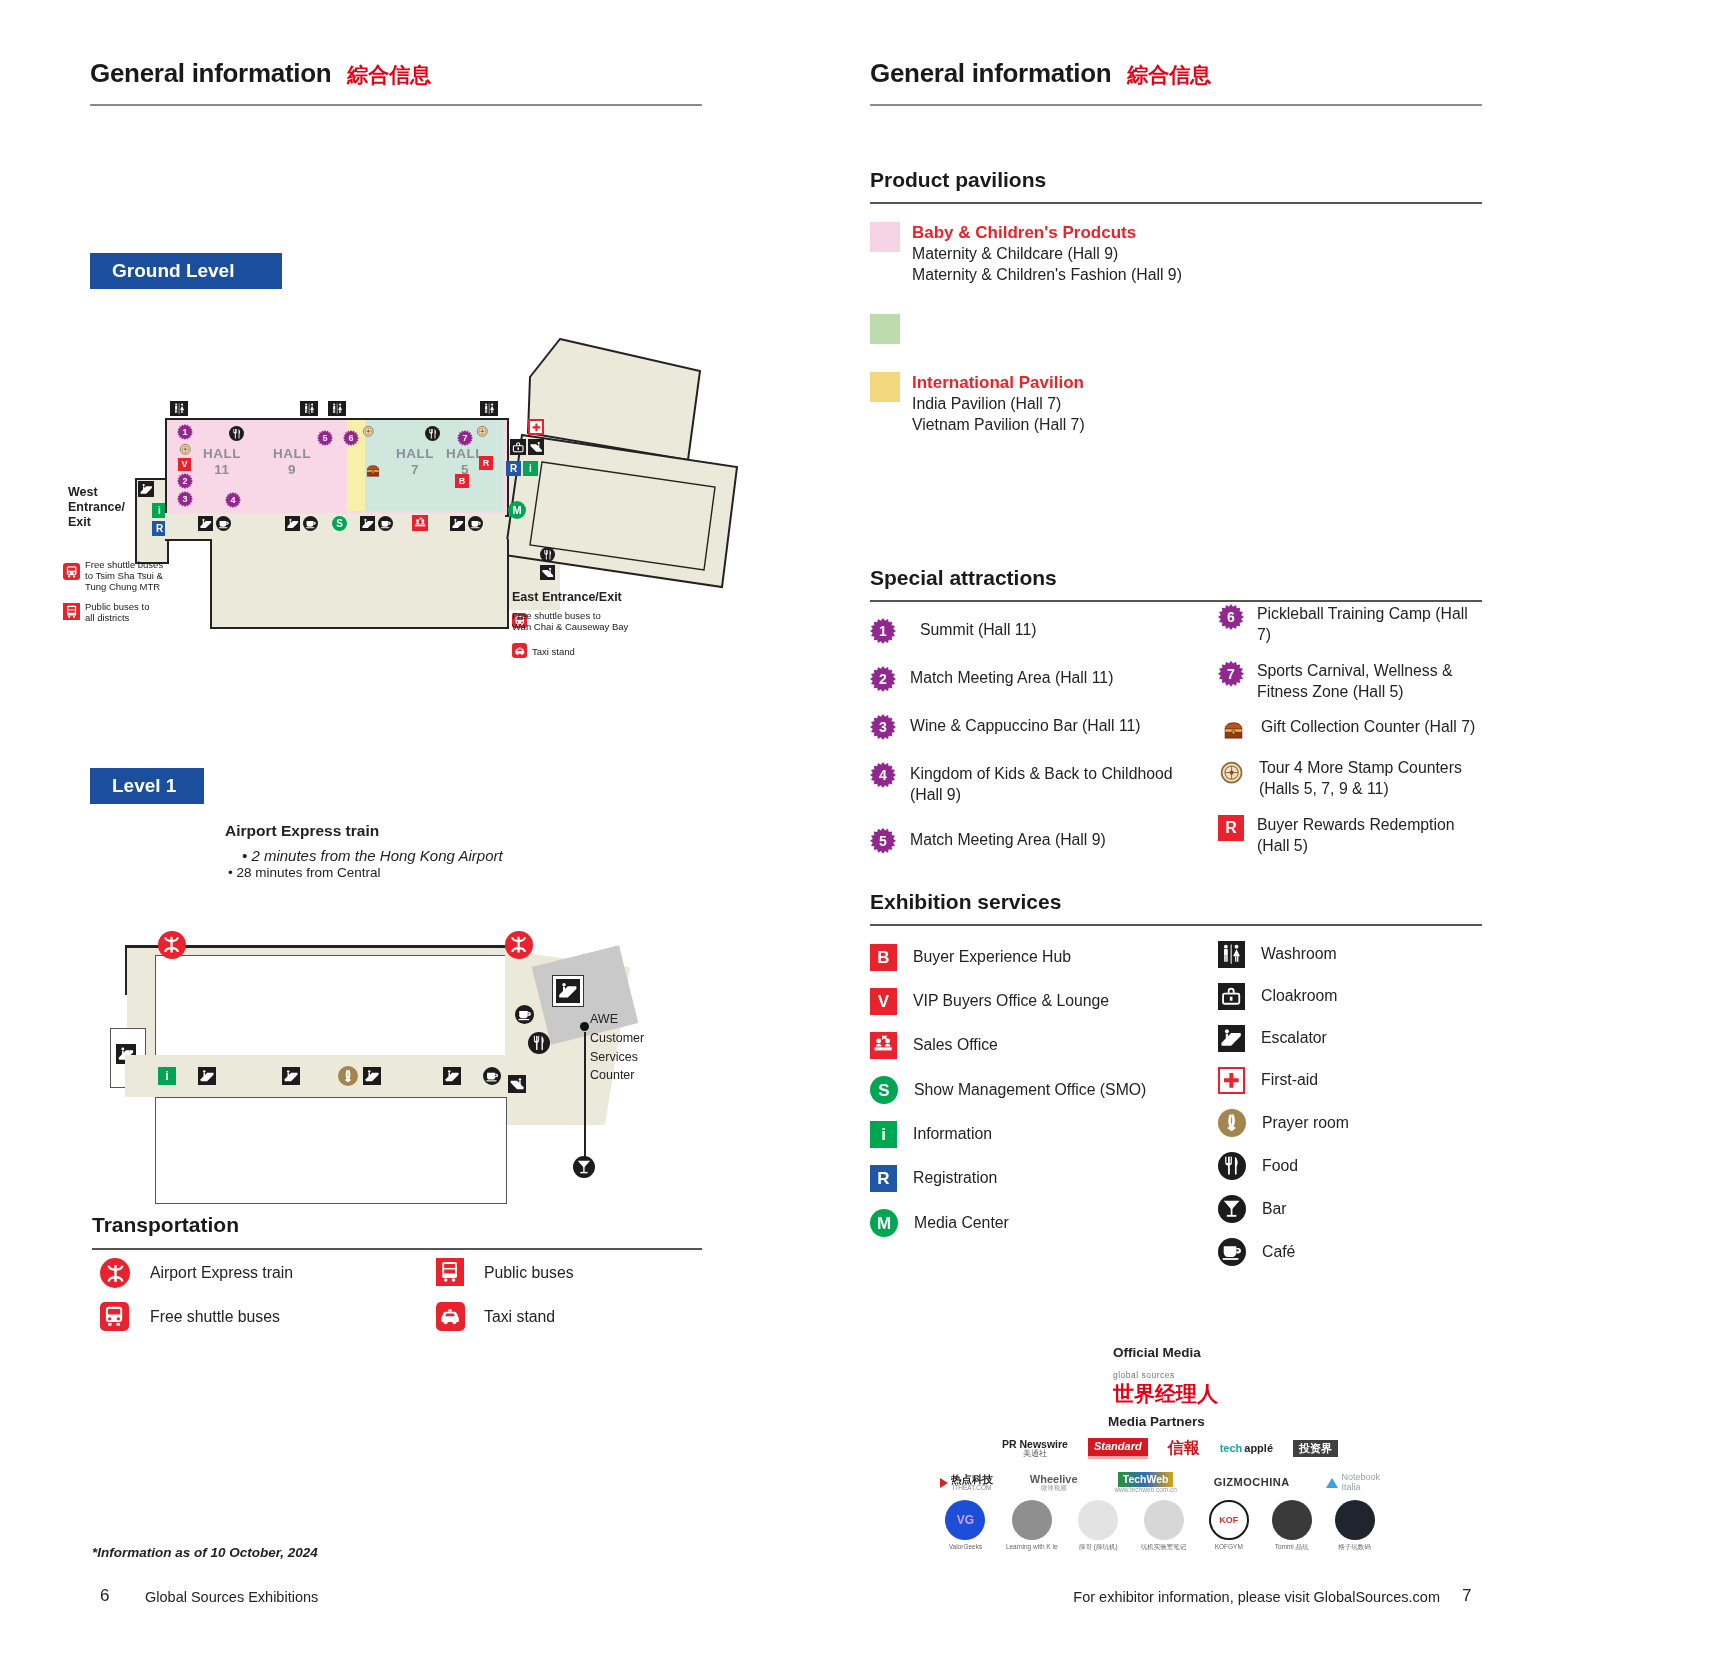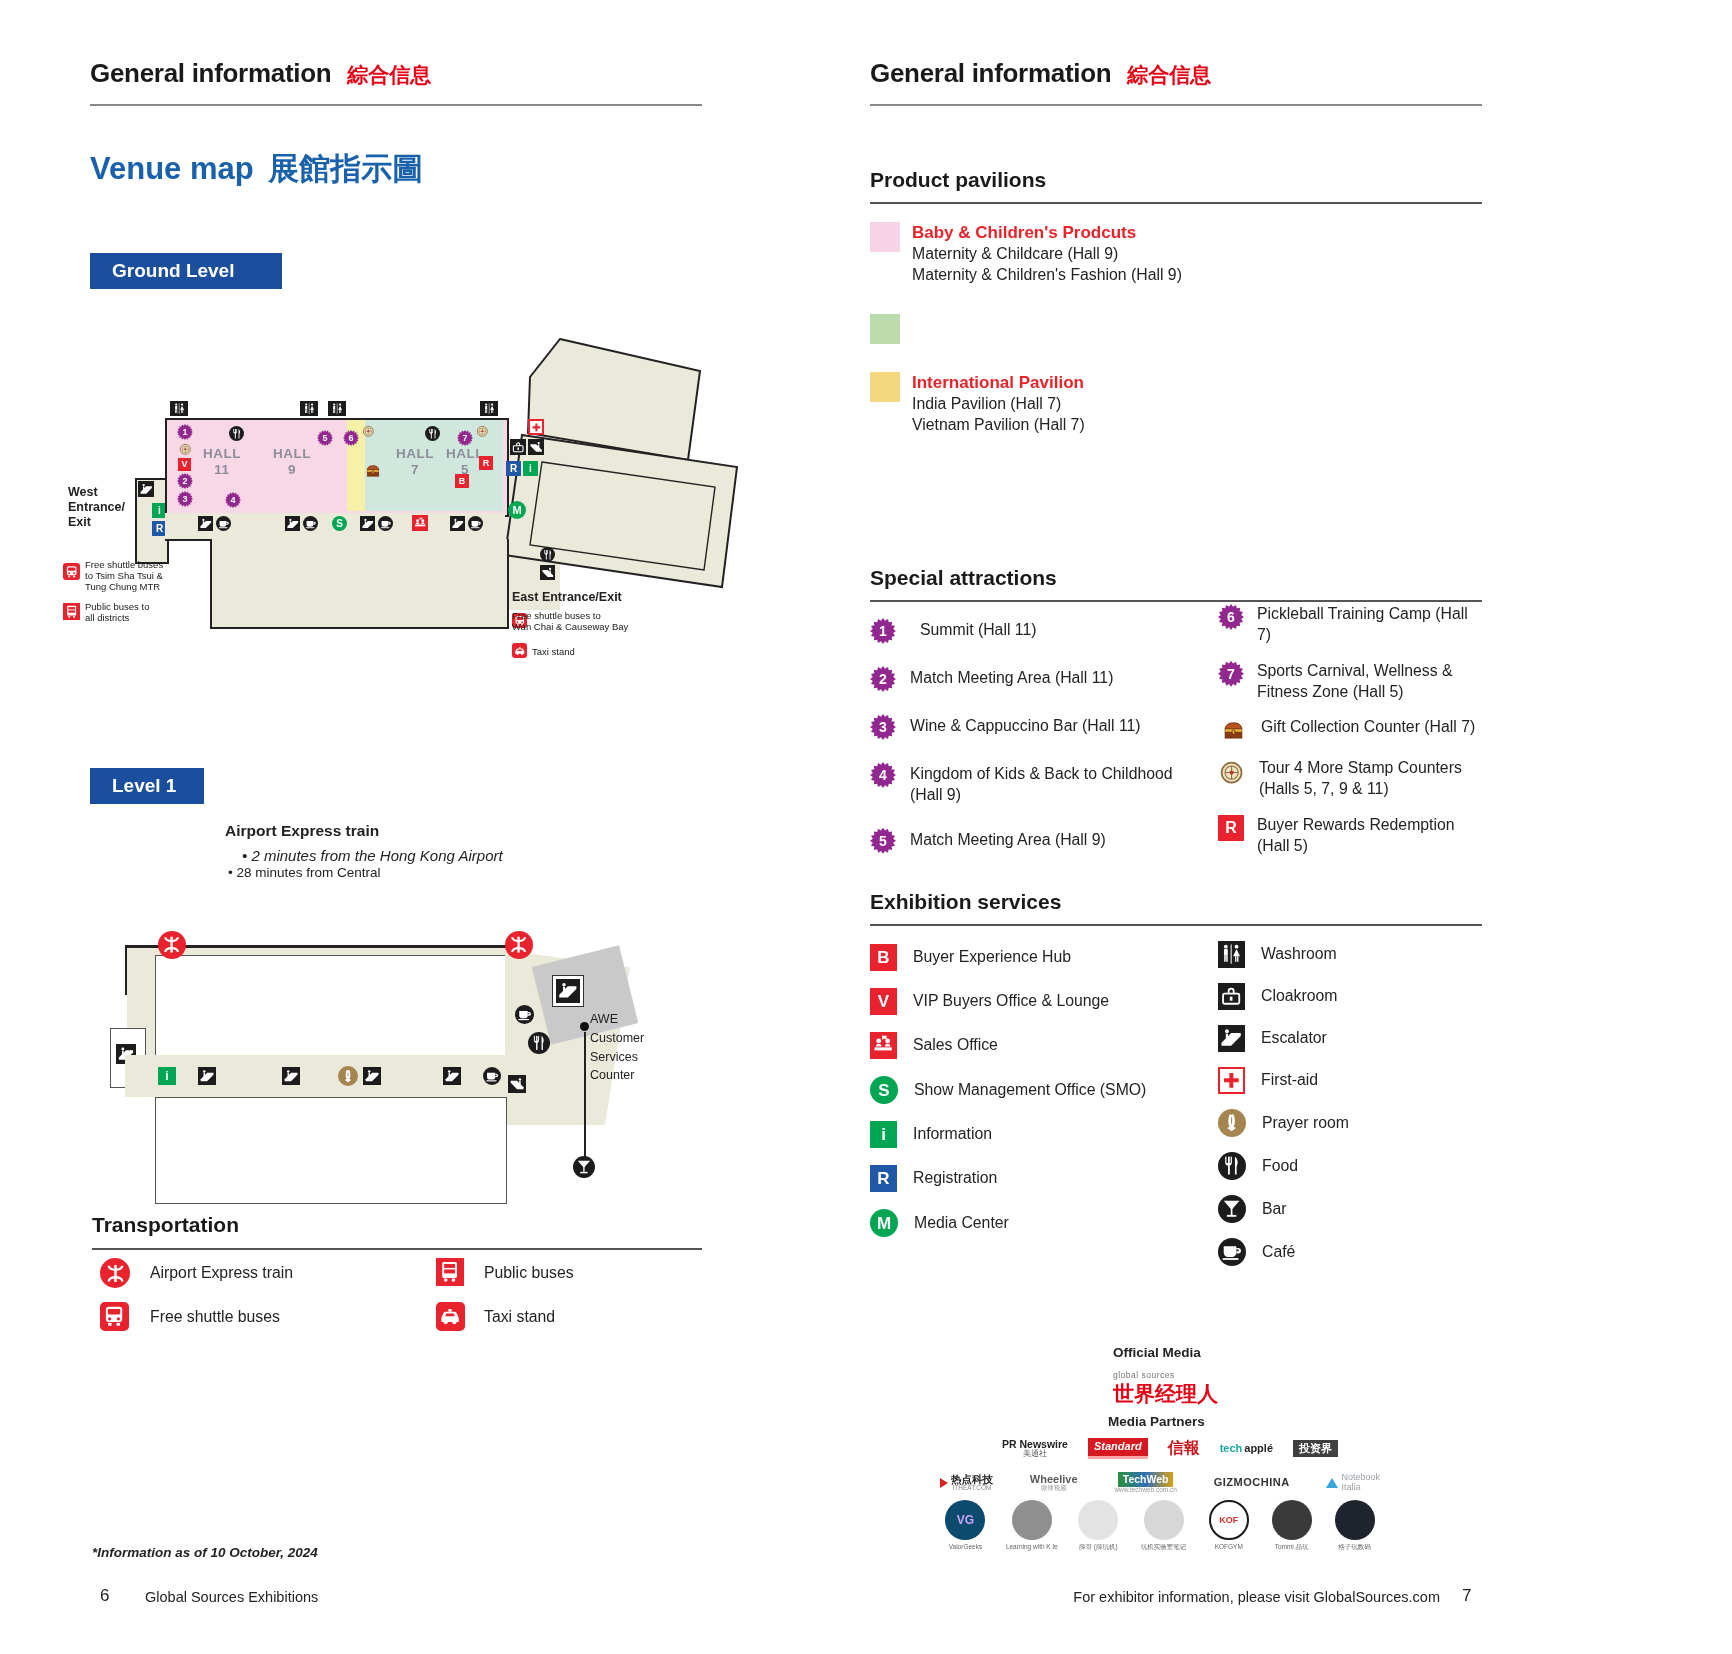--- a/index.html
+++ b/index.html
@@ -141,24 +141,20 @@
 </defs>
 </svg>
 
 <div id="canvas">
 
   <div class="abs" style="left:90px;top:58px;">
     <span class="hdr-en">General information</span><span class="hdr-zh">綜合信息</span>
   </div>
   <div class="rule" style="left:90px;top:104px;width:612px;"></div>
 
-  <div class="abs" style="left:90px;top:148px;">
-    <span class="venue-title">Venue map</span>
-    <span class="venue-title" style="margin-left:10px;">展館指示圖</span>
-  </div>
 
   <div class="abs badge-blue" style="left:90px;top:253px;width:192px;height:36px;">
     <span>Ground Level</span>
   </div>
 
   <div class="abs" style="left:60px;top:335px;width:700px;height:340px;">
 
     <div class="abs map-beige" style="left:440px;top:110px;width:60px;height:165px;"></div>
 
     <svg class="abs" style="left:440px;top:0;" width="245" height="265" viewBox="0 0 245 265">
@@ -751,21 +747,21 @@
       <span style="width:0;height:0;border-bottom:10px solid #3aa4dc;border-left:6px solid transparent;border-right:6px solid transparent;"></span>
       <span class="chip" style="align-items:flex-start;">
         <span style="font-size:9px;color:#9aa0a6;">Notebook</span>
         <span style="font-size:9px;color:#9aa0a6;">Italia</span>
       </span>
     </span>
   </div>
 
   <div class="abs" style="left:945px;top:1500px;width:430px;display:flex;justify-content:center;gap:22px;">
     <span class="chip" style="width:48px;">
-      <span class="tile circle" style="width:40px;height:40px;background:#0c4a6e;color:#c9a4f5;font-size:12px;">VG</span>
+      <span class="tile circle" style="width:40px;height:40px;background:#1d4ed8;color:#c9a4f5;font-size:12px;">VG</span>
       <span style="font-size:6.5px;color:#666;margin-top:4px;white-space:nowrap;overflow:hidden;max-width:52px;">ValorGeeks</span>
     </span>
     <span class="chip" style="width:48px;">
       <span class="tile circle" style="width:40px;height:40px;background:#8f8f8f;"></span>
       <span style="font-size:6.5px;color:#666;margin-top:4px;white-space:nowrap;overflow:hidden;max-width:52px;">Learning with K lee</span>
     </span>
     <span class="chip" style="width:48px;">
       <span class="tile circle" style="width:40px;height:40px;background:#e3e3e3;"></span>
       <span style="font-size:6.5px;color:#666;margin-top:4px;white-space:nowrap;overflow:hidden;max-width:52px;">薛哥 (薛玩机)</span>
     </span>

